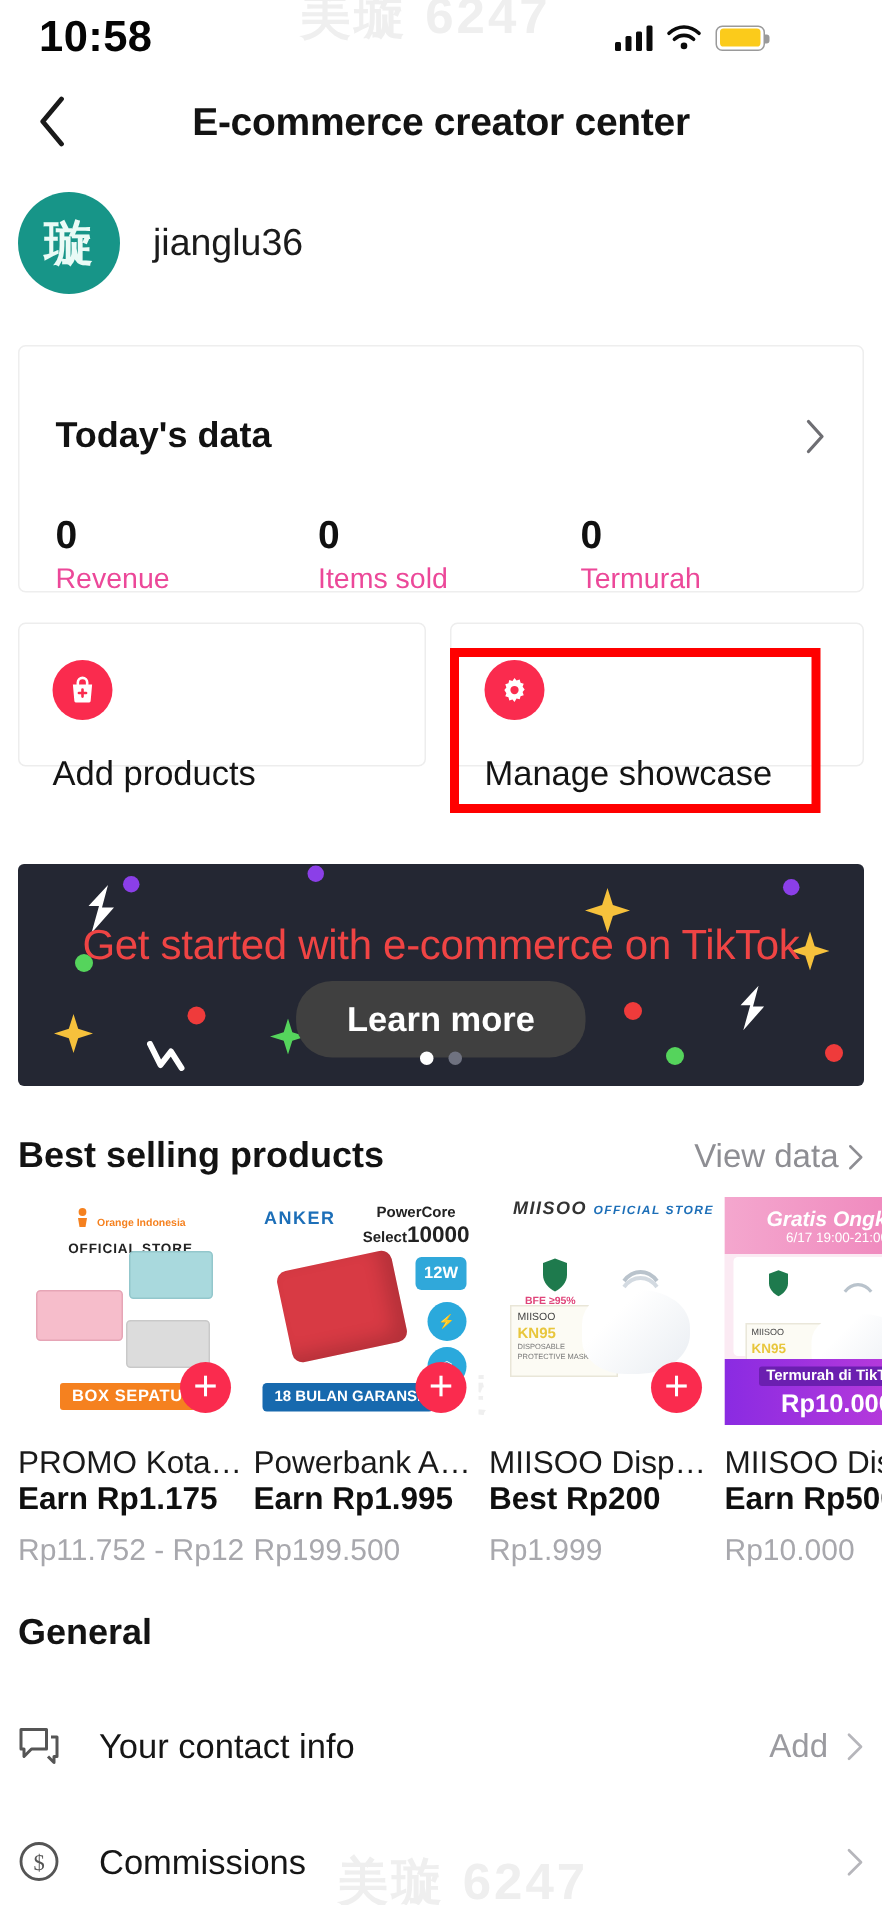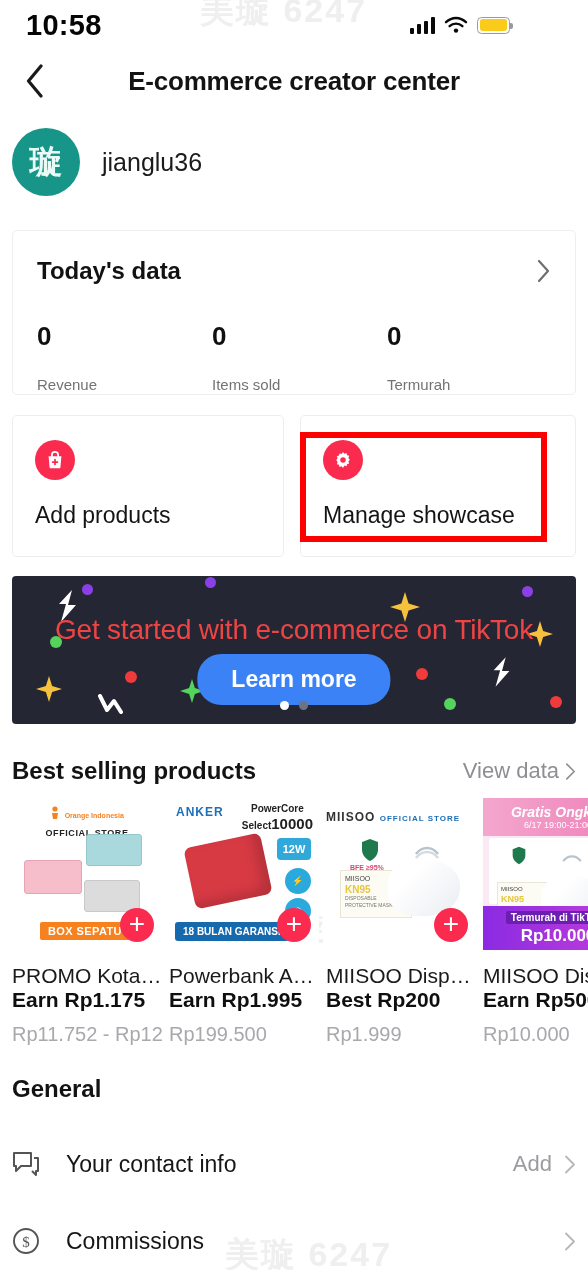--- a/index.html
+++ b/index.html
@@ -71,33 +71,33 @@
     font-family: "DejaVu Sans", sans-serif;
   }
   .username { font-size: 25px; color: #1b1b1b; font-weight: 400; }
 
   
   .card {
     position:absolute; background:#fff; border: 1px solid #eeeeee; border-radius: 5px;
     z-index: 2;
   }
   .today-card { top: 230px; left: 12px; width: 564px; height: 165px; padding: 26px 24px 0 24px; }
-  .today-head { display:flex; align-items:center; justify-content:space-between; }
+  .today-head { display:flex; align-items:center; justify-content:space-between;margin-top:20px; }
   .today-title { font-size: 24px; font-weight: 700; color:#121212; }
   .stats { display:flex; margin-top: 36px; }
   .stat { }
   .stat:nth-child(1){ width: 175px; }
   .stat:nth-child(2){ width: 175px; }
   .stat-val { font-size: 26px; font-weight: 700; color:#101010; }
-  .stat-lbl { font-size: 15px; color:#737373; margin-top: 24px; }
+  .stat-lbl { font-size: 19px; color:#ec4899; margin-top: 4px; }
 
   
   .tile {
     position:absolute; top: 415px; background:#fff; border:1px solid #ededed;
-    border-radius: 5px; height: 142px; padding: 24px 22px; z-index:2; cursor:pointer;
+    border-radius: 5px; height: 96px; padding: 24px 22px; z-index:2; cursor:pointer;
   }
   .tile-a { left: 12px; width: 272px; }
   .tile-b { left: 300px; width: 276px; }
   .tile-icon {
     width: 40px; height: 40px; border-radius: 50%; background:#F8days;
     background:#FA2B4E; display:flex; align-items:center; justify-content:center;
   }
   .tile-label { margin-top: 22px; font-size: 23px; color:#141414; }
   .highlight-box {
     position:absolute; left: 300px; top: 432px; width: 247px; height: 110px;
@@ -108,21 +108,21 @@
   .banner {
     position:absolute; top: 576px; left: 12px; width: 564px; height: 148px;
     background:#242733; border-radius: 4px; overflow:hidden; z-index:2; cursor:pointer;
   }
   .banner-title {
     position:absolute; width:100%; top: 38px; text-align:center;
     color:#ef4444; font-size: 28px; font-weight: 400; letter-spacing:-.2px;
   }
   .learn-btn {
     position:absolute; left: 50%; transform: translateX(-50%); top: 78px;
-    background:#3b82f6; color:#fff; border:none; border-radius: 24px;
+    background:#404040; color:#fff; border:none; border-radius: 24px;
     padding: 12px 34px; font-size: 23px; font-weight: 600;
     font-family:"Liberation Sans", sans-serif; cursor:pointer;
   }
   .dots { position:absolute; bottom: 14px; left:50%; transform:translateX(-50%); display:flex; gap:10px; }
   .dots i { width: 9px; height: 9px; border-radius:50%; background:#6f7280; display:block; }
   .dots i.on { background:#ffffff; }
   .conf { position:absolute; }
   .c-dot { border-radius:50%; }
 
   
@@ -167,21 +167,21 @@
     box-shadow: inset -8px -6px 12px rgba(0,0,0,.16);
   }
   .garansi {
     position:absolute; left:6px; bottom:9px; background:#1769AE; color:#fff;
     font-size:10px; font-weight:700; padding:4px 8px; border-radius:3px; line-height:1.15;
   }
   .spec-pill {
     position:absolute; right:8px; width:26px; height:26px; border-radius:50%;
     background:#2AA9DC; color:#fff; font-size:9px; display:flex; align-items:center; justify-content:center;
   }
-  .miisoo-head { position:absolute; top:12px; left:0; width:100%; text-align:left; font-size:12px; color:#333; letter-spacing:1px; }
+  .miisoo-head { position:absolute; top:0; left:0; width:100%; text-align:right; font-size:12px; color:#333; letter-spacing:1px;font-style:italic; }
   .mask-box {
     position:absolute; left: 14px; top: 72px; width: 72px; height: 48px;
     background:#FCFBF4; border:1px solid #e9e6d8;
   }
   .mask-body {
     position:absolute; left: 62px; top: 62px; width: 72px; height: 56px;
     background: linear-gradient(135deg,#ffffff 30%, #e9edf2 100%);
     border-radius: 40% 45% 48% 40%;
   }
   .gratis {

